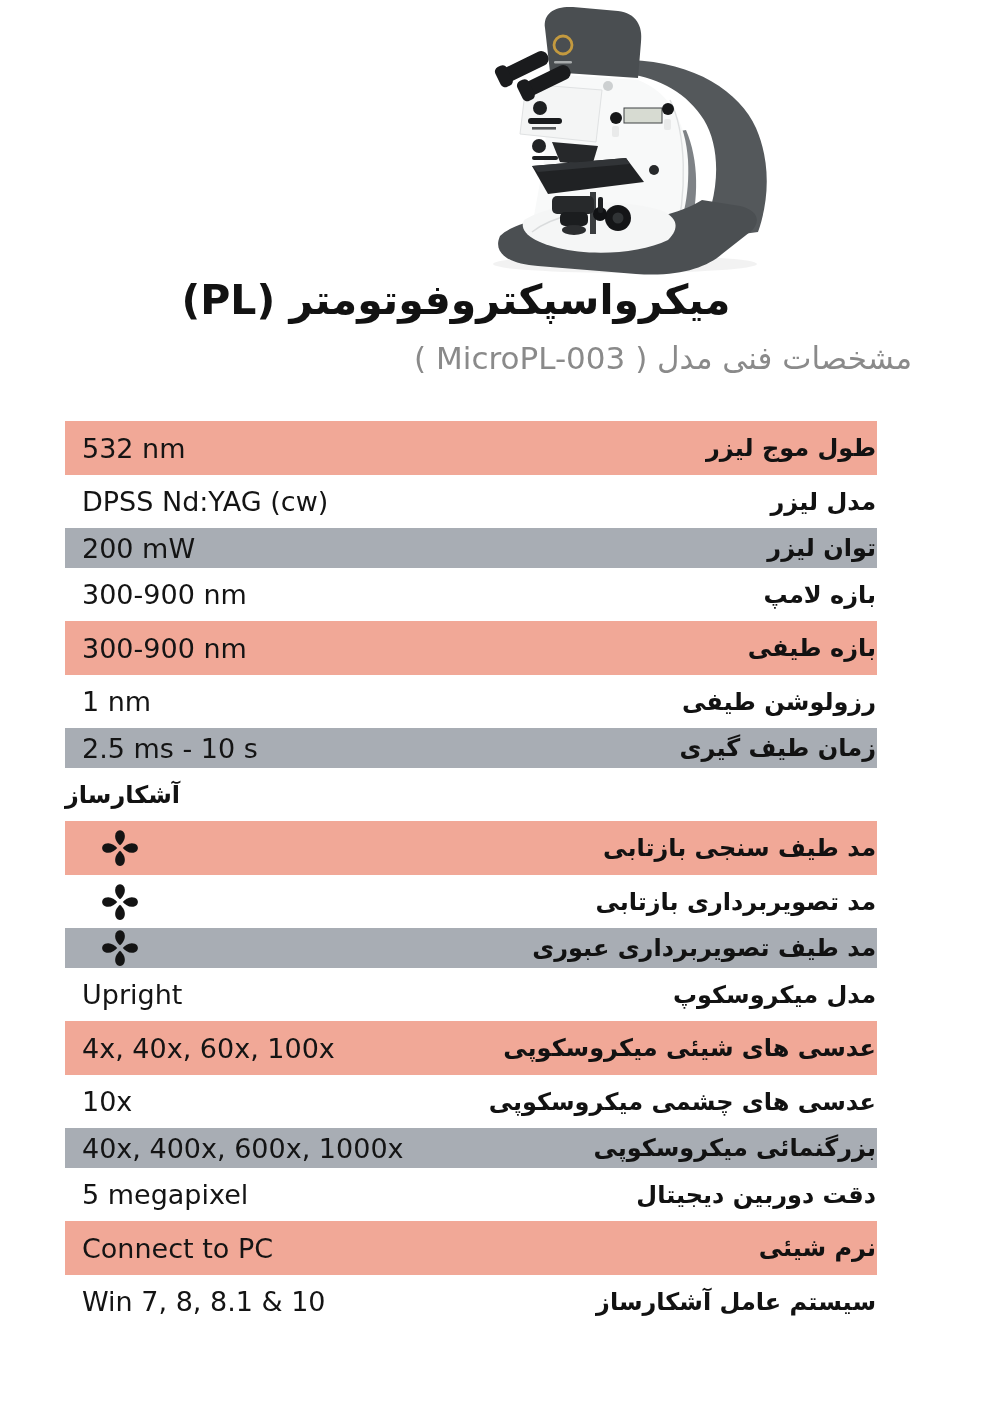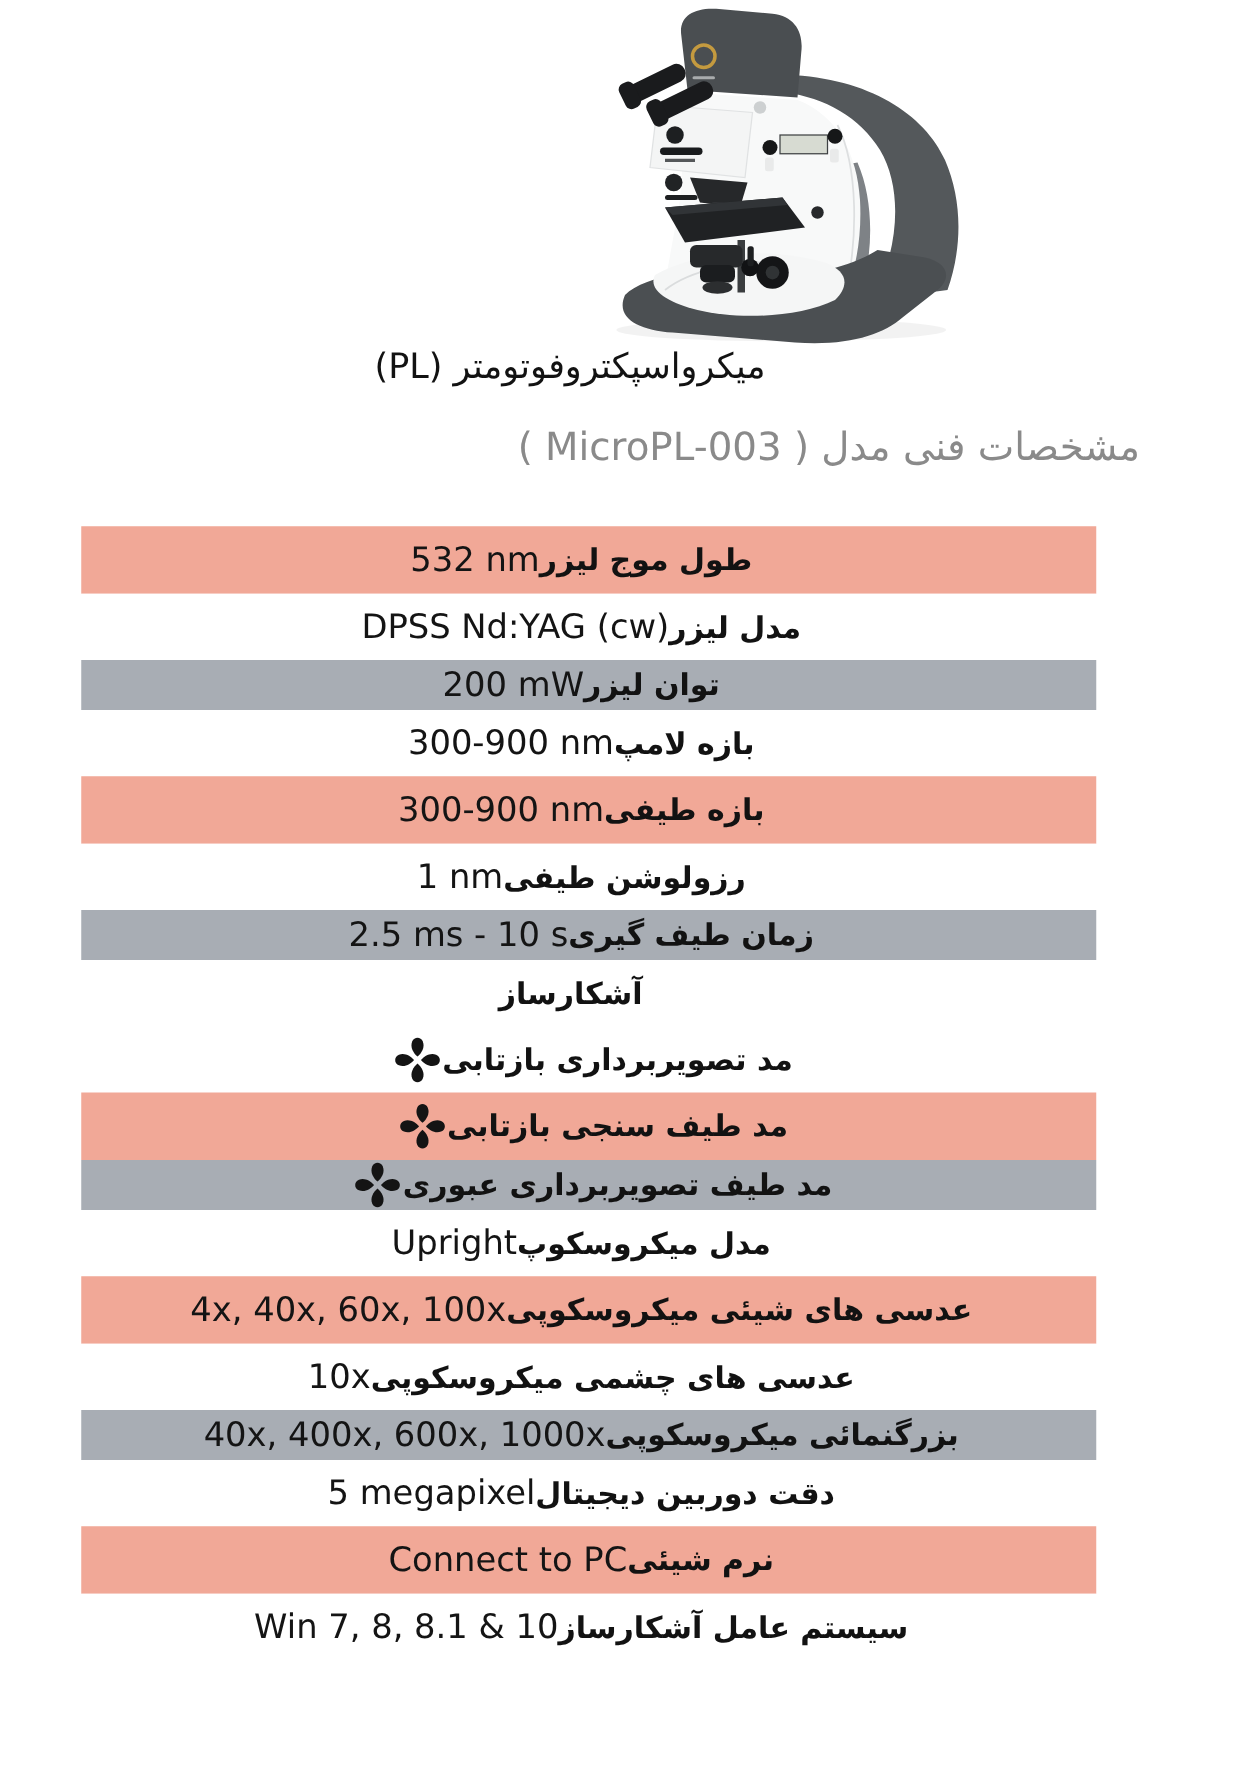--- a/index.html
+++ b/index.html
@@ -13,49 +13,49 @@
   }
   
   .hero{
     position:absolute;left:440px;top:0px;width:350px;height:285px;
   }
   .hero svg{width:100%;height:100%;display:block;}
   
   .title{
     position:absolute;top:276px;left:0;width:912px;
     text-align:center;direction:rtl;
-    font-size:28px;font-weight:normal;color:#121212;
+    font-size:41px;font-weight:bold;color:#121212;
     margin:0;letter-spacing:0px;
   }
   .subtitle{
     position:absolute;top:340px;left:0;width:912px;
     direction:rtl;
     font-size:31px;font-weight:400;color:#8a8a8a;
     margin:0;
   }
   
   .spec-table{
     position:absolute;left:65px;top:421px;width:812px;
   }
   .row{
     display:flex;flex-direction:row;align-items:center;
-    justify-content:center;
+    justify-content:space-between;
     width:100%;
   }
   .row.salmon{height:54px;background:var(--salmon,#F1A897);}
   .row.gray{height:40px;background:var(--gray,#A8ADB4);}
   .row.white{height:53px;background:#ffffff;}
   .cell{white-space:nowrap;}
   .cell.value{
     font-size:27px;color:#141414;
     padding-left:17px;direction:ltr;
   }
   .cell.label{
     font-size:24px;font-weight:bold;color:#121212;
-    padding-right:29px;direction:rtl;
+    padding-right:1px;direction:rtl;
   }
   .flower{width:40px;height:40px;margin-left:18px;display:block;}
 </style>
 </head>
 <body style="--salmon: #F1A897; --gray: #A8ADB4;">
 
 <div class="hero">
   <svg viewBox="0 0 350 285" xmlns="http://www.w3.org/2000/svg">
 
     <ellipse cx="185" cy="264" rx="132" ry="9" fill="#000000" opacity="0.05"></ellipse>
@@ -162,46 +162,46 @@
       <div class="cell value">1 nm</div>
       <div class="cell label" dir="rtl">رزولوشن طیفی</div>
     </div>
     <div class="row gray">
       <div class="cell value">2.5 ms - 10 s</div>
       <div class="cell label" dir="rtl">زمان طیف گیری</div>
     </div>
     <div class="row white">
       <div class="cell label" dir="rtl">آشکارساز</div>
     </div>
+    <div class="row salmon">
+      <div class="cell value">
+        <svg class="flower" viewBox="-16 -16 32 32" xmlns="http://www.w3.org/2000/svg">
+          <g fill="#141414">
+            <path d="M0,-2.2 C2.6,-4.4 4.9,-8.2 3.4,-11.9 C2.1,-15.1 -2.1,-15.1 -3.4,-11.9 C-4.9,-8.2 -2.6,-4.4 0,-2.2 Z"></path>
+            <path transform="rotate(90)" d="M0,-2.2 C2.6,-4.4 4.9,-8.2 3.4,-11.9 C2.1,-15.1 -2.1,-15.1 -3.4,-11.9 C-4.9,-8.2 -2.6,-4.4 0,-2.2 Z"></path>
+            <path transform="rotate(180)" d="M0,-2.2 C2.6,-4.4 4.9,-8.2 3.4,-11.9 C2.1,-15.1 -2.1,-15.1 -3.4,-11.9 C-4.9,-8.2 -2.6,-4.4 0,-2.2 Z"></path>
+            <path transform="rotate(270)" d="M0,-2.2 C2.6,-4.4 4.9,-8.2 3.4,-11.9 C2.1,-15.1 -2.1,-15.1 -3.4,-11.9 C-4.9,-8.2 -2.6,-4.4 0,-2.2 Z"></path>
+          </g>
+        </svg>
+      </div>
+      <div class="cell label" dir="rtl">مد  طیف سنجی بازتابی</div>
+    </div>
     <div class="row white">
       <div class="cell value">
         <svg class="flower" viewBox="-16 -16 32 32" xmlns="http://www.w3.org/2000/svg">
           <g fill="#141414">
             <path d="M0,-2.2 C2.6,-4.4 4.9,-8.2 3.4,-11.9 C2.1,-15.1 -2.1,-15.1 -3.4,-11.9 C-4.9,-8.2 -2.6,-4.4 0,-2.2 Z"></path>
             <path transform="rotate(90)" d="M0,-2.2 C2.6,-4.4 4.9,-8.2 3.4,-11.9 C2.1,-15.1 -2.1,-15.1 -3.4,-11.9 C-4.9,-8.2 -2.6,-4.4 0,-2.2 Z"></path>
             <path transform="rotate(180)" d="M0,-2.2 C2.6,-4.4 4.9,-8.2 3.4,-11.9 C2.1,-15.1 -2.1,-15.1 -3.4,-11.9 C-4.9,-8.2 -2.6,-4.4 0,-2.2 Z"></path>
             <path transform="rotate(270)" d="M0,-2.2 C2.6,-4.4 4.9,-8.2 3.4,-11.9 C2.1,-15.1 -2.1,-15.1 -3.4,-11.9 C-4.9,-8.2 -2.6,-4.4 0,-2.2 Z"></path>
           </g>
         </svg>
       </div>
       <div class="cell label" dir="rtl">مد  تصویربرداری بازتابی</div>
     </div>
-    <div class="row salmon">
-      <div class="cell value">
-        <svg class="flower" viewBox="-16 -16 32 32" xmlns="http://www.w3.org/2000/svg">
-          <g fill="#141414">
-            <path d="M0,-2.2 C2.6,-4.4 4.9,-8.2 3.4,-11.9 C2.1,-15.1 -2.1,-15.1 -3.4,-11.9 C-4.9,-8.2 -2.6,-4.4 0,-2.2 Z"></path>
-            <path transform="rotate(90)" d="M0,-2.2 C2.6,-4.4 4.9,-8.2 3.4,-11.9 C2.1,-15.1 -2.1,-15.1 -3.4,-11.9 C-4.9,-8.2 -2.6,-4.4 0,-2.2 Z"></path>
-            <path transform="rotate(180)" d="M0,-2.2 C2.6,-4.4 4.9,-8.2 3.4,-11.9 C2.1,-15.1 -2.1,-15.1 -3.4,-11.9 C-4.9,-8.2 -2.6,-4.4 0,-2.2 Z"></path>
-            <path transform="rotate(270)" d="M0,-2.2 C2.6,-4.4 4.9,-8.2 3.4,-11.9 C2.1,-15.1 -2.1,-15.1 -3.4,-11.9 C-4.9,-8.2 -2.6,-4.4 0,-2.2 Z"></path>
-          </g>
-        </svg>
-      </div>
-      <div class="cell label" dir="rtl">مد  طیف سنجی بازتابی</div>
-    </div>
     <div class="row gray">
       <div class="cell value">
         <svg class="flower" viewBox="-16 -16 32 32" xmlns="http://www.w3.org/2000/svg">
           <g fill="#141414">
             <path d="M0,-2.2 C2.6,-4.4 4.9,-8.2 3.4,-11.9 C2.1,-15.1 -2.1,-15.1 -3.4,-11.9 C-4.9,-8.2 -2.6,-4.4 0,-2.2 Z"></path>
             <path transform="rotate(90)" d="M0,-2.2 C2.6,-4.4 4.9,-8.2 3.4,-11.9 C2.1,-15.1 -2.1,-15.1 -3.4,-11.9 C-4.9,-8.2 -2.6,-4.4 0,-2.2 Z"></path>
             <path transform="rotate(180)" d="M0,-2.2 C2.6,-4.4 4.9,-8.2 3.4,-11.9 C2.1,-15.1 -2.1,-15.1 -3.4,-11.9 C-4.9,-8.2 -2.6,-4.4 0,-2.2 Z"></path>
             <path transform="rotate(270)" d="M0,-2.2 C2.6,-4.4 4.9,-8.2 3.4,-11.9 C2.1,-15.1 -2.1,-15.1 -3.4,-11.9 C-4.9,-8.2 -2.6,-4.4 0,-2.2 Z"></path>
           </g>
         </svg>

